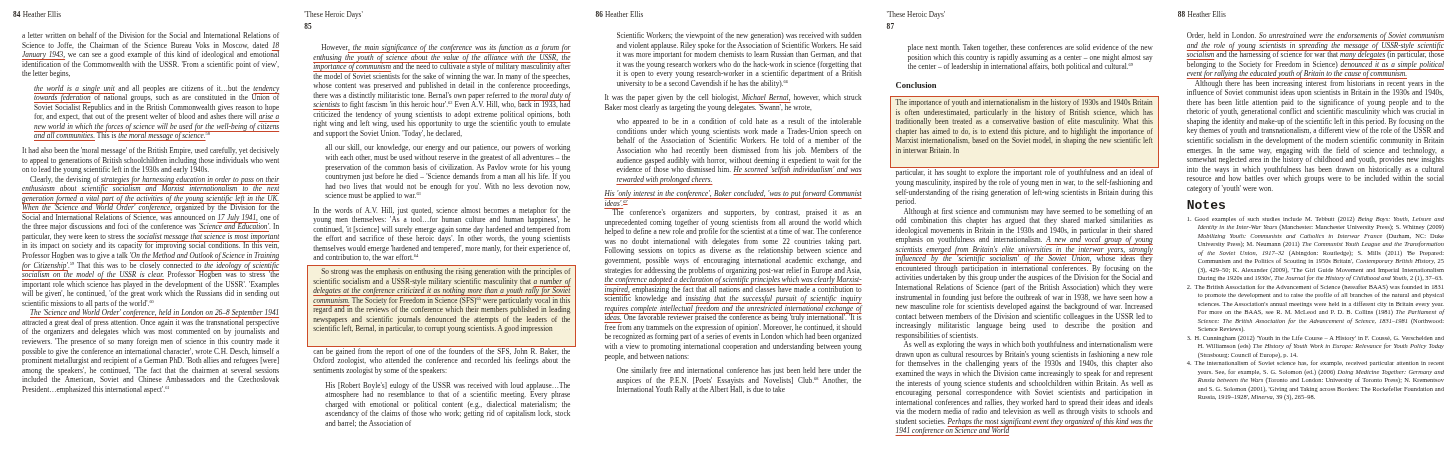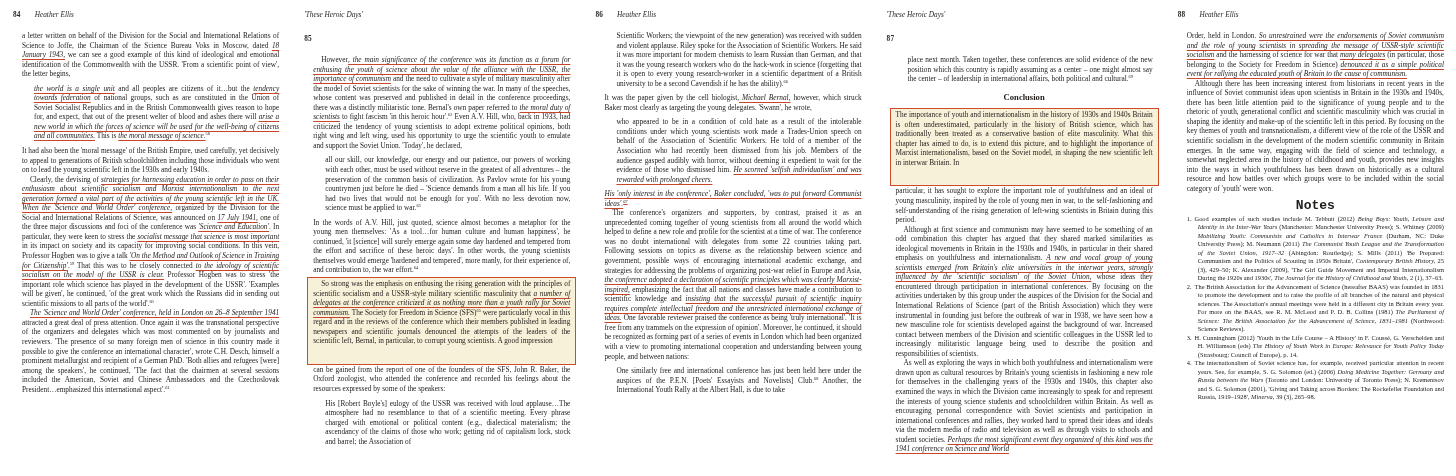--- a/index.html
+++ b/index.html
@@ -15,40 +15,40 @@
     color:var(--ink);
     -webkit-font-smoothing:antialiased;
   }
   .spread{display:flex;width:1456px;height:476px;background:#fff;}
   .page{
     width:291.2px;height:476px;box-sizing:border-box;
     padding:6px 12px 0 13px;overflow:hidden;background:#fff;
   }
   .pg-header{
     font-size:7.3px;line-height:10px;margin:4px 0 11px 0;
-    display:flex;gap:14px;color:#2a2622;
+    display:flex;gap:2px;color:#2a2622;
   }
   .pg-header.align-right{justify-content:flex-end;flex-direction:column;}
   .pg-header .pgnum{font-weight:bold;font-style:normal;letter-spacing:.2px;}
-  .pg-header .runtitle{font-style:italic;}
+  .pg-header .runtitle{}
   .pg-body{font-size:7.3px;line-height:9.55px;text-align:justify;margin-left:9px;}
   p.para{margin:0;}
   p.para.ind{text-indent:8px;}
   .quote{
     margin:5px 0 5px 12px;text-align:justify;
   }
   .sect-heading{
-    font-weight:bold;font-size:8.6px;margin:9px 0 6px 0;text-align:center;
+    font-weight:bold;font-size:8.6px;margin:9px 0 6px 0;text-align:left;
   }
   .sect-heading.small{font-size:13px;margin:8px 0 4px 0;font-family:Liberation Mono, monospace;}
   .boxed{
     border:1.6px solid var(--boxborder);
     background:var(--boxfill);
     margin:2px -6px 0 -6px;
-    padding:1px 5px 18px 5px;
+    padding:1px 5px 12px 5px;
     text-align:justify;
   }
   .boxed.ind{text-indent:8px;}
   .note{
     font-size:6.4px;line-height:8.5px;
     padding-left:11px;text-indent:-11px;
     text-align:justify;margin:0;
   }
   .note .notenum{padding-right:3px;}
   .ul{
@@ -82,21 +82,21 @@
   <section class="page">
     <header class="pg-header align-right">
         <span class="runtitle">'These Heroic Days'</span>
         <span class="pgnum">85</span>
       </header>
     <div class="pg-body">
         <p class="para ind"><span>However</span><span class="ul">, the main significance of the conference was its function as a forum for enthusing the youth of science about the value of the alliance with the USSR, the importance of communism</span><span> and the need to cultivate a style of military masculinity after the model of Soviet scientists for the sake of winning the war. In many of the speeches, whose content was preserved and published in detail in the conference proceedings, there was a distinctly militaristic tone. Bernal's own paper referred to </span><span class="ul">the moral duty of scientists</span><span> to fight fascism 'in this heroic hour'.</span><sup>62</sup><span> Even A.V. Hill, who, back in 1933, had criticized the tendency of young scientists to adopt extreme political opinions, both right wing and left wing, used his opportunity to urge the scientific youth to emulate and support the Soviet Union. 'Today', he declared,</span></p>
         <div class="quote"><span>all our skill, our knowledge, our energy and our patience, our powers of working with each other, must be used without reserve in the greatest of all adventures – the preservation of the common basis of civilization. As Pavlov wrote for his young countrymen just before he died – 'Science demands from a man all his life. If you had two lives that would not be enough for you'. With no less devotion now, science must be applied to war.</span><sup>63</sup></div>
         <p class="para"><span>In the words of A.V. Hill, just quoted, science almost becomes a metaphor for the young men themselves: 'As a tool…for human culture and human happiness', he continued, 'it [science] will surely emerge again some day hardened and tempered from the effort and sacrifice of these heroic days'. In other words, the young scientists themselves would emerge 'hardened and tempered', more manly, for their experience of, and contribution to, the war effort.</span><sup>64</sup></p>
         <div class="boxed ind"><span>So strong was the emphasis on enthusing the rising generation with the principles of scientific socialism and a USSR-style military scientific masculinity that </span><span class="ul">a number of delegates at the conference criticized it as nothing more than a youth rally for Soviet communism.</span><span> The Society for Freedom in Science (SFS)</span><sup>65</sup><span> were particularly vocal in this regard and in the reviews of the conference which their members published in leading newspapers and scientific journals denounced the attempts of the leaders of the scientific left, Bernal, in particular, to corrupt young scientists. A good impression</span></div>
-        <p class="para"><span>can be gained from the report of one of the founders of the SFS, John R. Baker, the Oxford zoologist, who attended the conference and recorded his feelings about the resources expressed by some of the speakers:</span></p>
+        <p class="para"><span>can be gained from the report of one of the founders of the SFS, John R. Baker, the Oxford zoologist, who attended the conference and recorded his feelings about the sentiments zoologist by some of the speakers:</span></p>
         <div class="quote"><span>His [Robert Boyle's] eulogy of the USSR was received with loud applause…The atmosphere had no resemblance to that of a scientific meeting. Every phrase charged with emotional or political content (e.g., dialectical materialism; the ascendancy of the claims of those who work; getting rid of capitalism lock, stock and barrel; the Association of</span></div>
       </div>
   </section>
   <section class="page">
     <header class="pg-header align-left">
         <span class="pgnum">86</span>
         <span class="runtitle">Heather Ellis</span>
       </header>
     <div class="pg-body">
         <div class="quote"><span>Scientific Workers; the viewpoint of the new generation) was received with sudden and violent applause. Riley spoke for the Association of Scientific Workers. He said it was more important for modern chemists to learn Russian than German, and that it was the young research workers who do the hack-work in science (forgetting that it is open to every young research-worker in a scientific department of a British university to be a second Cavendish if he has the ability).</span><sup>66</sup></div>

